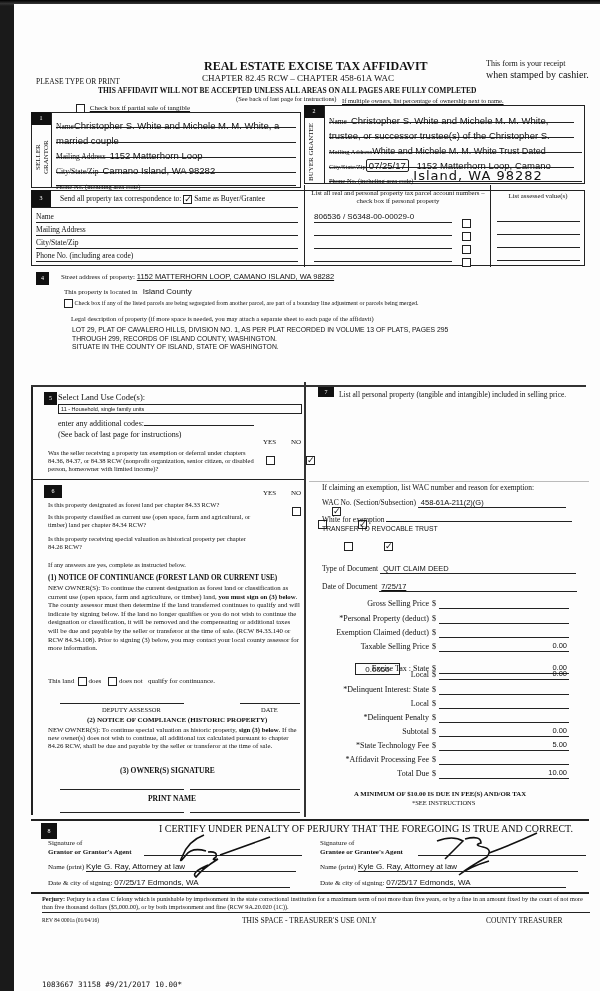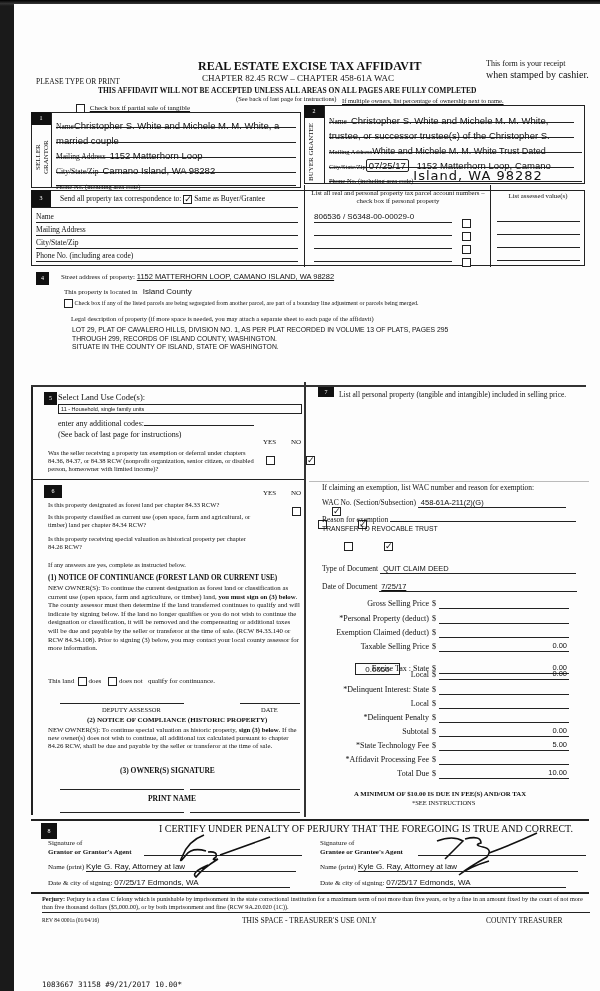--- a/index.html
+++ b/index.html
@@ -25,21 +25,21 @@
   .money-row .mv { position: absolute; left: 135px; width: 130px; top: 0; border-bottom: 1px solid #222; text-align: right; font-family: "Liberation Sans", sans-serif; font-size: 7.5px; padding-right: 2px; height: 11px; }
 </style>
 </head>
 <body>
 
 <div class="topshadow"></div>
 <div class="page">
 
   
 
-  <div class="abs serif" style="left:184px;top:55px;font-size:12px;font-weight:bold;">REAL ESTATE EXCISE TAX AFFIDAVIT</div>
+  <div class="abs serif" style="left:190px;top:55px;font-size:12px;font-weight:bold;">REAL ESTATE EXCISE TAX AFFIDAVIT</div>
   <div class="abs serif" style="left:188px;top:69px;font-size:9px;">CHAPTER 82.45 RCW – CHAPTER 458-61A WAC</div>
   <div class="abs serif" style="left:472px;top:55px;font-size:8px;">This form is your receipt</div>
   <div class="abs serif" style="left:472px;top:65px;font-size:10px;">when stamped by cashier.</div>
   <div class="abs serif" style="left:22px;top:73px;font-size:7.5px;">PLEASE TYPE OR PRINT</div>
   <div class="abs serif" style="left:84px;top:82px;font-size:7.5px;font-weight:bold;">THIS AFFIDAVIT WILL NOT BE ACCEPTED UNLESS ALL AREAS ON ALL PAGES ARE FULLY COMPLETED</div>
   <div class="abs serif" style="left:222px;top:91px;font-size:6.5px;">(See back of last page for instructions)</div>
   <div class="abs serif" style="left:328px;top:93px;font-size:6.5px;text-decoration:underline;">If multiple owners, list percentage of ownership next to name.</div>
 
   <div class="abs" style="left:62px;top:100px;font-size:7px;">
     <span class="cb"></span>
@@ -201,21 +201,21 @@
   
   <div class="abs blk" style="left:304px;top:383px;width:16px;height:10px;line-height:10px;">7</div>
   <div class="abs" style="left:325px;top:385px;width:250px;font-size:7.5px;line-height:12px;text-indent:0;">List all  personal property (tangible and intangible) included in selling price.</div>
   <div class="abs" style="left:295px;top:477px;width:280px;height:1px;background:#bbb;"></div>
   <div class="abs" style="left:308px;top:479px;font-size:7.5px;">If claiming an exemption, list WAC number and reason for exemption:</div>
   <div class="abs" style="left:308px;top:494px;font-size:7.5px;">
     <span>WAC No. (Section/Subsection)</span>
     <span class="sans line" style="display:inline-block;width:148px;font-size:7.5px;padding-left:3px;">458-61A-211(2)(G)</span>
   </div>
   <div class="abs" style="left:308px;top:510px;font-size:7.5px;">
-    <span>Reason for exemption</span>
+    <span>White for exemption</span>
     <span class="line" style="display:inline-block;width:186px;height:8px;"></span>
   </div>
   <div class="abs sans" style="left:308px;top:521px;font-size:6.8px;">TRANSFER TO REVOCABLE TRUST</div>
 
   <div class="abs" style="left:308px;top:560px;font-size:7.5px;">
     <span>Type of Document</span>
     <span class="sans line" style="display:inline-block;width:196px;font-size:7.5px;padding-left:3px;">QUIT CLAIM DEED</span>
   </div>
   <div class="abs" style="left:308px;top:578px;font-size:7.5px;">
     <span>Date of Document</span>

